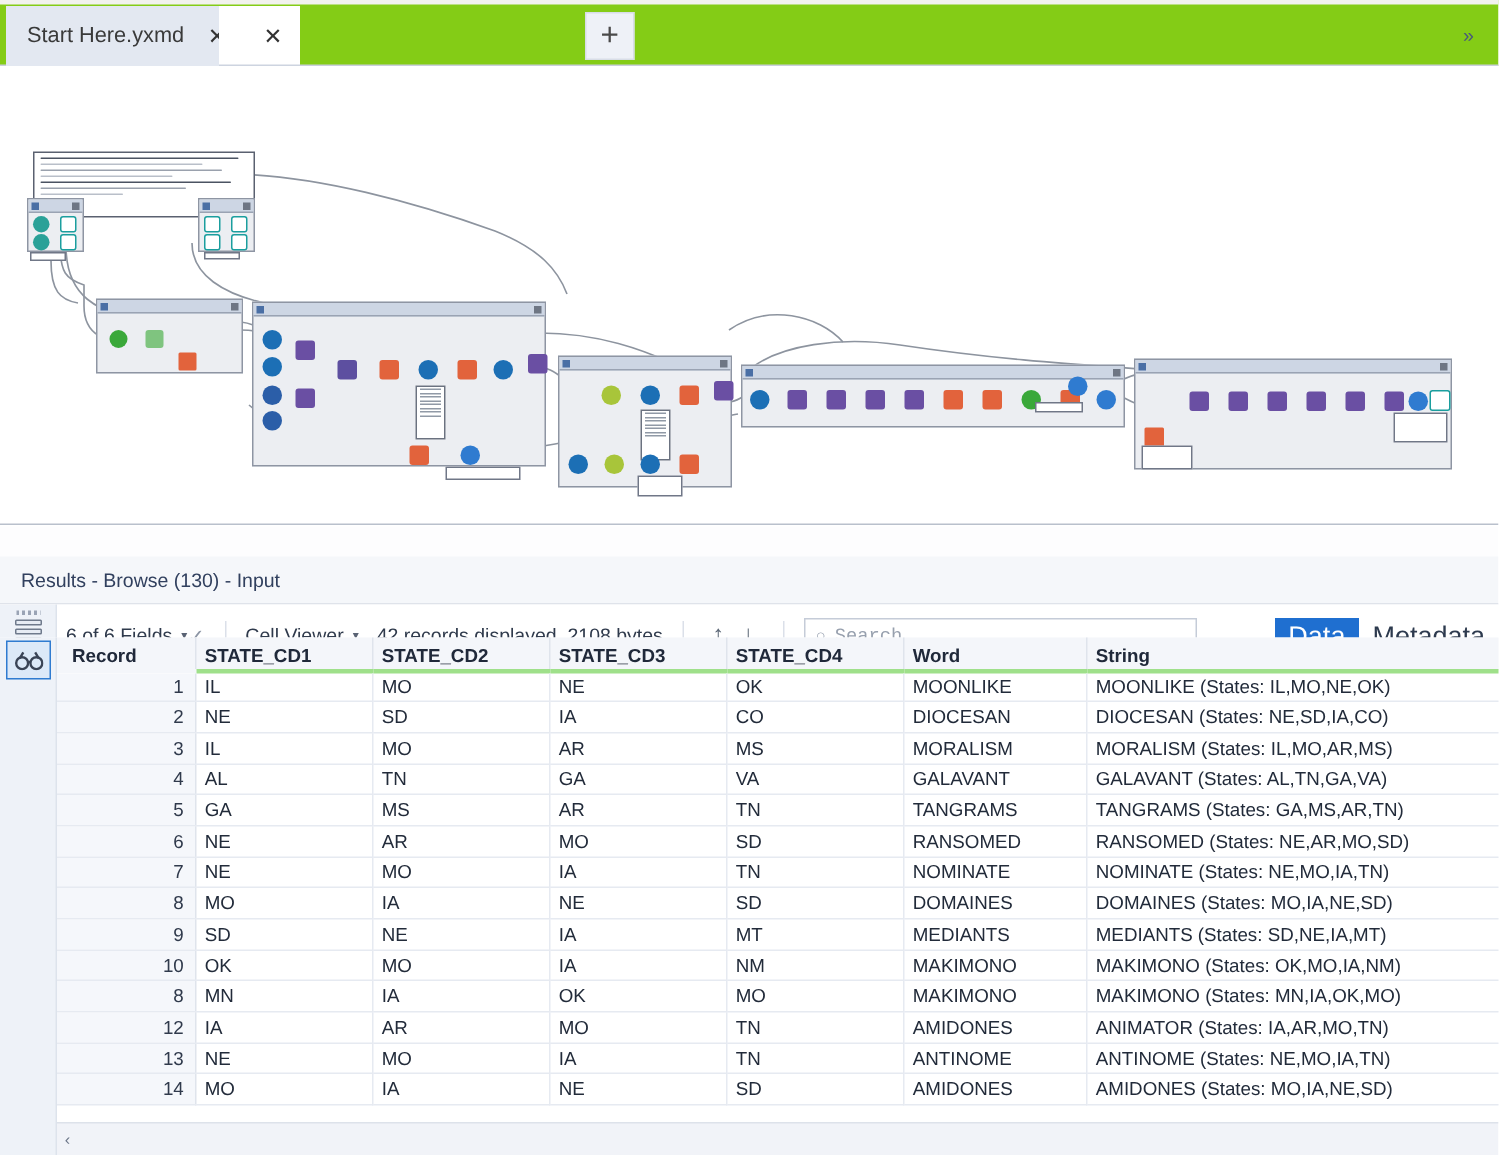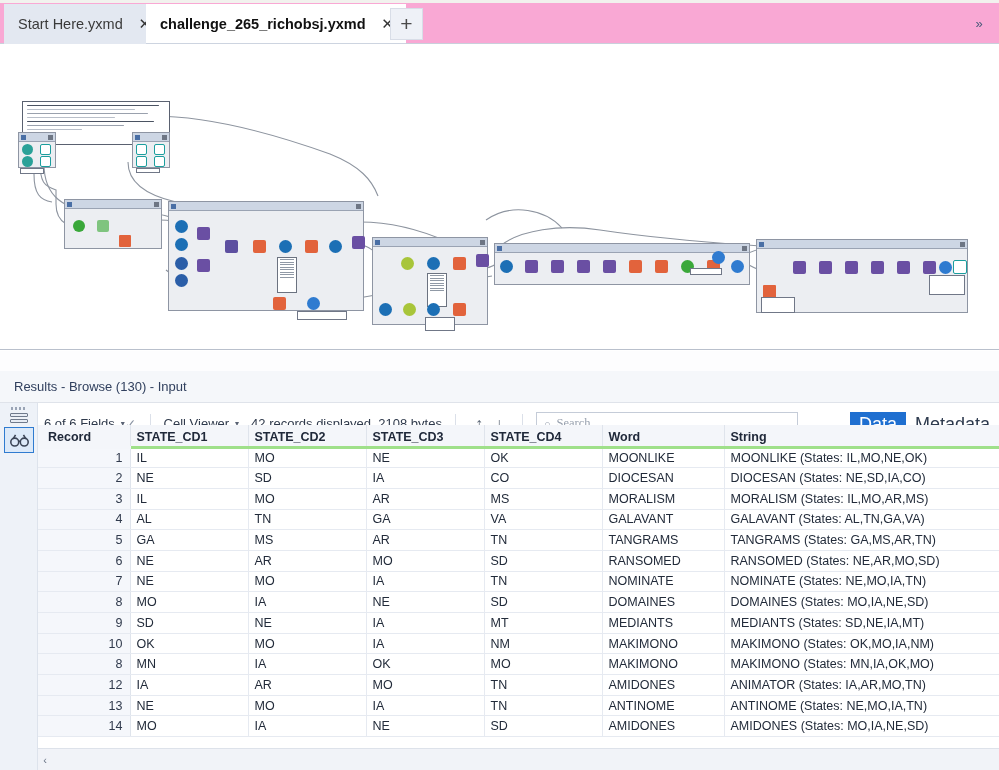--- a/index.html
+++ b/index.html
@@ -8,21 +8,21 @@
     font-family: "Liberation Sans", sans-serif;
     font-size: 12px;
     background: #ffffff;
     overflow: hidden;
   }
   #app { position: relative; width: 999px; height: 770px; }
 
   
   .tabbar {
     position: absolute; left: 0; top: 0; width: 999px; height: 44px;
-    background: #f9a8d4;
+    background: #84cc16;
     border-bottom: 1px solid #c9cfdb;
   }
   .tabbar::before {
     content:""; position:absolute; left:0; top:0; width:999px; height:3px;
     background:#f2f2ee;
   }
   .tab {
     position: absolute; top: 4px; height: 40px;
     display: flex; align-items: center;
     padding: 0 10px 0 14px;
@@ -161,21 +161,21 @@
   .caret { font-size:8px; color:#5a6374; }
   .check { color:#8d96a5; font-size:14px; }
   .tb-sep { width:1px; height:20px; background:#dbe0e9; margin:0 13px; }
   .tb-static { font-size:13px; color:#2f3a4c; white-space:nowrap; }
   .arrow-btn { font-size:16px; color:#5d6877; cursor:pointer; padding:0 6px; }
   .searchbox {
     width:262px; height:24px; border:1px solid #c5ccd8; background:#fff;
     display:flex; align-items:center; padding:0 7px; gap:6px;
   }
   .searchbox input {
-    border:0; outline:0; font-family:Liberation Serif, serif; font-size:12.5px;
+    border:0; outline:0; font-family:Liberation Mono, monospace; font-size:12.5px;
     color:#0f172a; width:100%; background:transparent;
   }
   .searchbox input::placeholder { color:#97a0ae; }
   .dm-tabs { position:absolute; right:0; top:9px; display:flex; }
   .dm-tab {
     height:24px; padding:0 9px; display:flex; align-items:center;
     font-size:18px; cursor:pointer; color:#2d3a4e;
   }
   .dm-tab.on { background:#1f6fd0; color:#fff; }
 
@@ -232,21 +232,20 @@
 <body>
 
 <div id="app">
 
   <div class="tabbar">
     <div class="tab inactive" id="tab0">
       <span class="tab-label">Start Here.yxmd</span>
       <span class="tab-close">✕</span>
     </div>
     <div class="tab active" id="tab1">
-      <span class="tab-label">challenge_265_richobsj.yxmd</span>
       <span class="tab-close">✕</span>
     </div>
     <div class="newtab">+</div>
     <div class="chev-btn">»</div>
   </div>
 
   <div class="canvas">
 
     <svg class="wires">
       <g fill="none" stroke="#8d949f" stroke-width="1.1">

